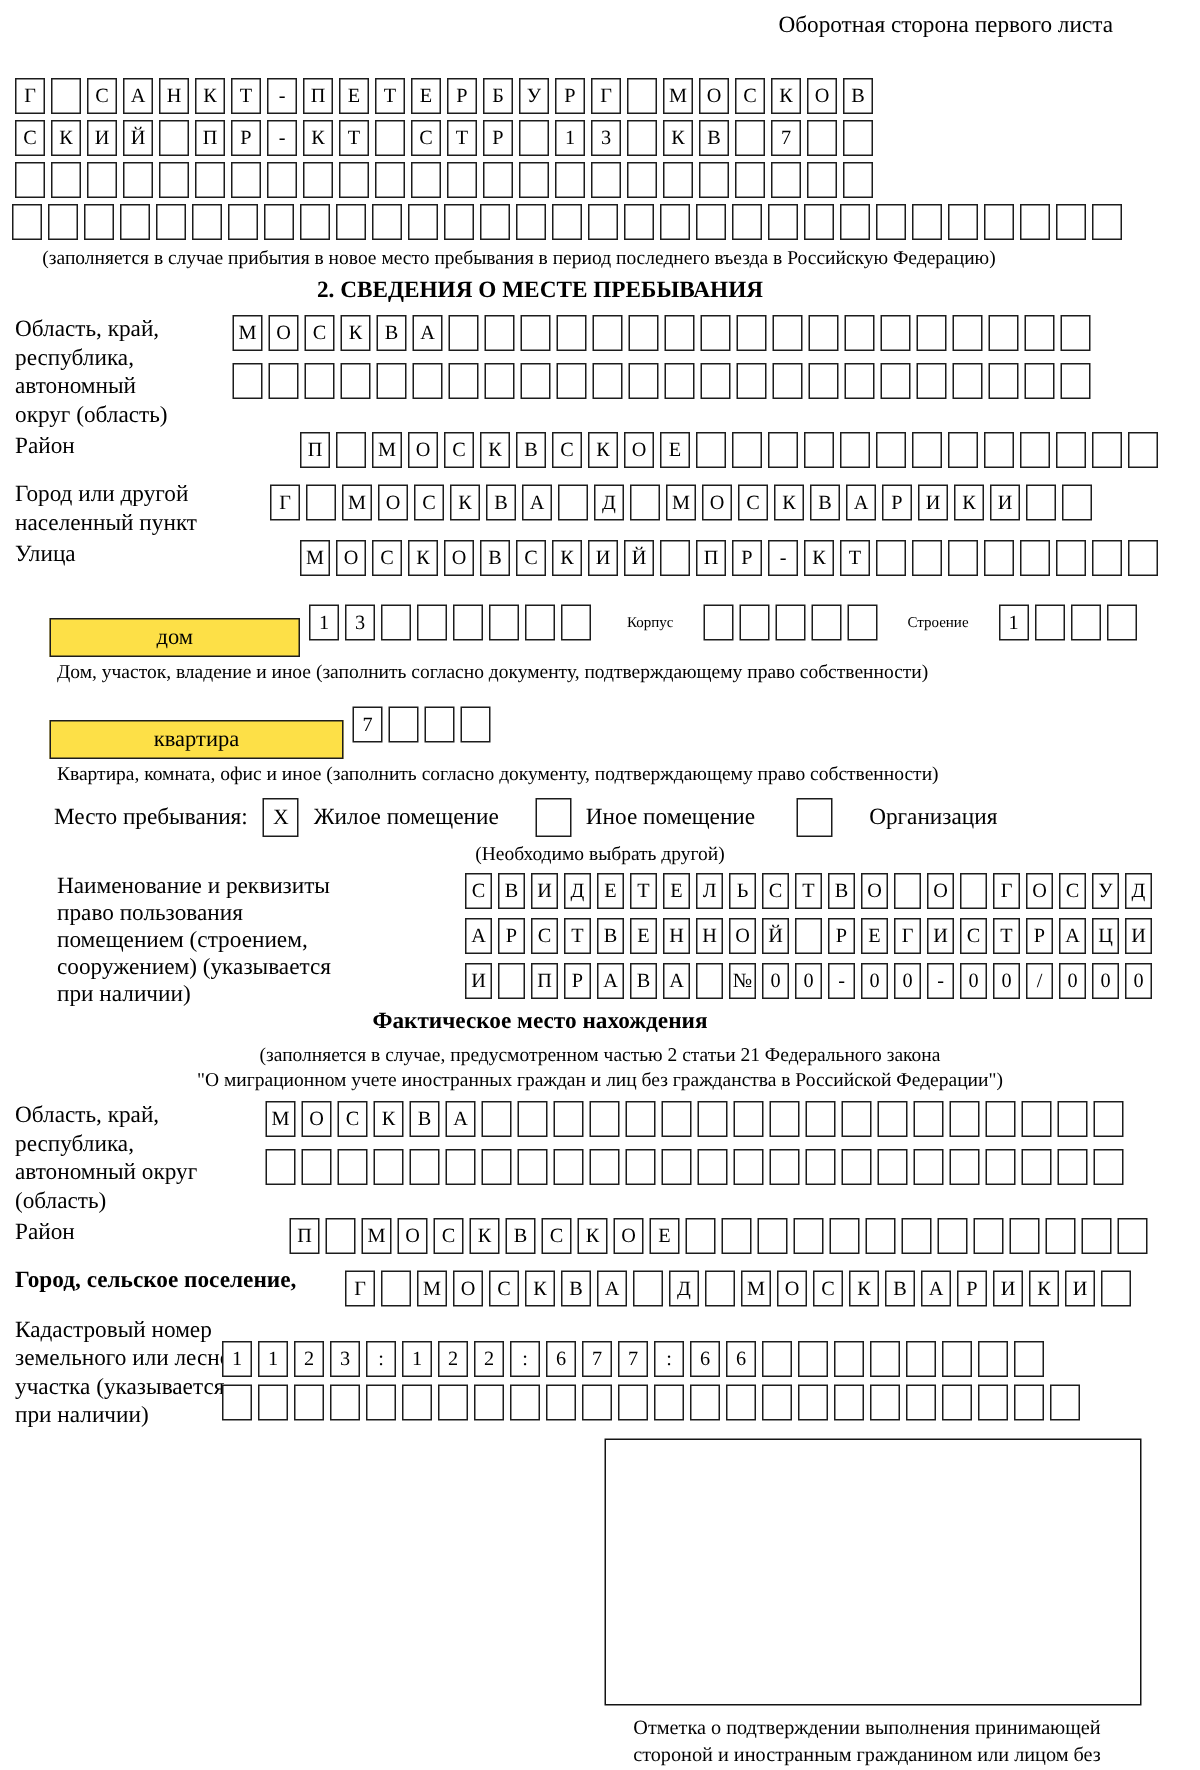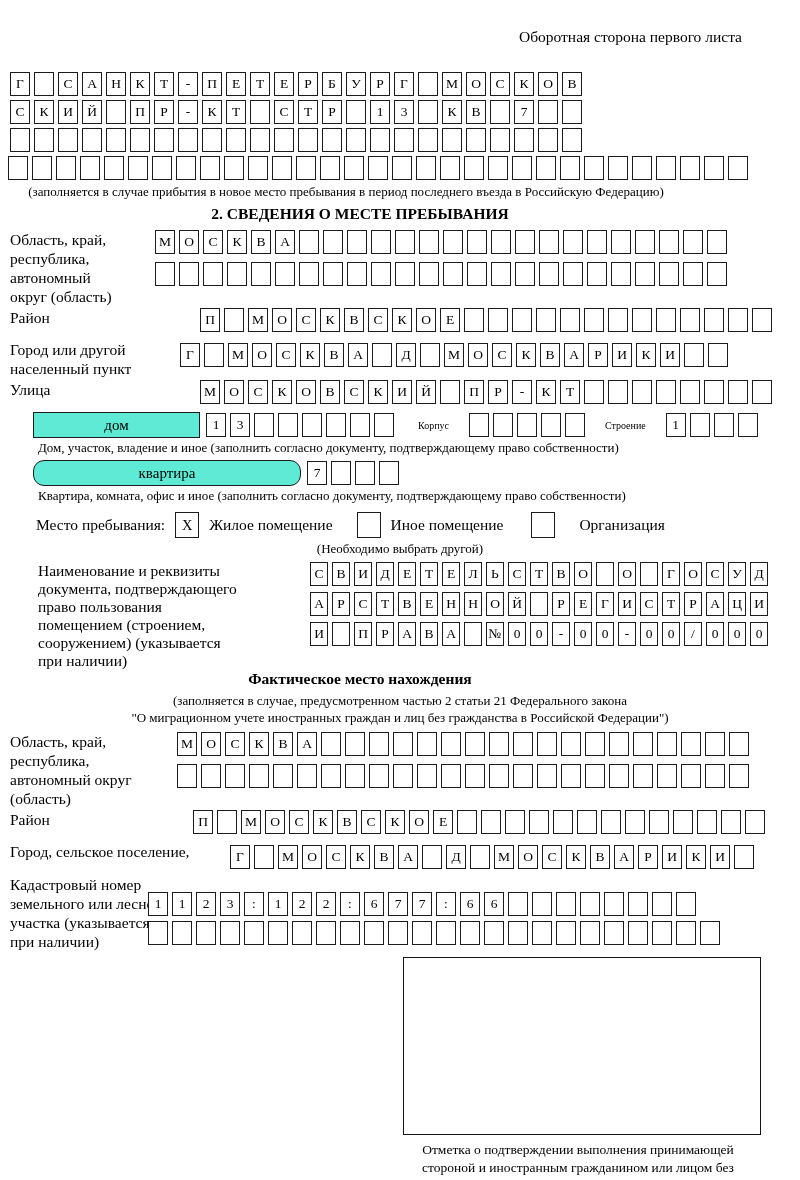--- a/index.html
+++ b/index.html
@@ -1,29 +1,29 @@
 <!DOCTYPE html>
 <html><head>
 <meta charset="utf-8">
 <style>
   html,body{margin:0;padding:0;background:#fff;}
   body{width:800px;height:1180px;font-family:"Liberation Serif","DejaVu Serif",serif;color:#000;}
   .page{position:relative;box-sizing:border-box;width:800px;height:1180px;padding:0 0 0 10px;overflow:hidden;background:#fff;}
-  .hdr{text-align:right;padding:28px 58px 0 0;font-size:15.5px;}
+  .hdr{text-align:right;padding:8px 58px 0 0;font-size:15.5px;}
   .cap{text-align:center;font-size:13px;line-height:16px;margin:2px 0 2px -10px;width:692px;}
   .sect-title{text-align:center;font-weight:bold;font-size:15.5px;margin:5px 0 7px -10px;width:720px;}
   .block{display:flex;align-items:flex-start;}
   .lbl{font-size:15.5px;line-height:19px;flex:none;}
   .lbl-line{white-space:nowrap;}
   .cells-col{flex:none;}
   .cells-row{display:flex;align-items:center;height:24px;margin-bottom:4px;}
   .cell{box-sizing:border-box;flex:none;width:20px;height:24px;border:1.8px solid #1c1c1c;margin-right:4px;
         display:inline-flex;align-items:center;justify-content:center;font-size:13.5px;line-height:1;background:#fff;}
   .cell-sm{width:18px;}
-  .bigbox{box-sizing:border-box;height:26px;border:1.6px solid #1c1c1c;display:flex;align-items:center;justify-content:center;font-size:15px;flex:none;background:#5eead4;}
+  .bigbox{box-sizing:border-box;height:26px;border:1.6px solid #1c1c1c;display:flex;align-items:center;justify-content:center;font-size:15px;flex:none;background:#fde047;margin-top:20px;}
   .inline-lbl{font-size:10px;margin:0 20px;flex:none;}
   .chk{box-sizing:border-box;width:24px;height:26px;border:1.6px solid #1c1c1c;display:flex;align-items:center;justify-content:center;font-size:14.5px;flex:none;margin:0 10px;background:#fff;}
   .chk-row{display:flex;align-items:center;margin:8px 0 2px 26px;font-size:15.5px;}
   .note-center{text-align:center;font-size:13px;line-height:17px;margin-left:-10px;width:800px;}
   .stamp-wrap{margin:6px 0 0 372px;width:392px;}
   .stamp-box{box-sizing:border-box;margin-left:21px;width:358px;height:178px;border:1.6px solid #141414;background:#fff;}
   .stamp-cap{margin-top:6px;text-align:center;font-size:13.5px;line-height:18px;}
   .mb2{margin-bottom:2px;} .mb4{margin-bottom:4px;gap:45px;}
 </style>
 </head>
@@ -331,21 +331,21 @@
     <div class="cells-row" style="margin:0;">
         <span class="cell">1</span>
         <span class="cell"></span>
         <span class="cell"></span>
         <span class="cell"></span>
       </div>
   </div>
   <div class="cap" style="text-align:left;padding-left:38px;">Дом, участок, владение и иное (заполнить согласно документу, подтверждающему право собственности)</div>
 
   <div class="block" style="margin-left:23px;align-items:center;margin-top:4px;">
-    <div class="bigbox" style="width:268px;border-radius:11px;">квартира</div>
+    <div class="bigbox" style="width:196px;">квартира</div>
     <div class="cells-row" style="margin:0 0 0 6px;">
         <span class="cell">7</span>
         <span class="cell"></span>
         <span class="cell"></span>
         <span class="cell"></span>
       </div>
   </div>
   <div class="cap" style="text-align:left;padding-left:38px;">Квартира, комната, офис и иное (заполнить согласно документу, подтверждающему право собственности)</div>
 
   <div class="chk-row">
@@ -355,21 +355,20 @@
     <span class="chk" style="margin-left:24px;"></span>
     <span>Иное помещение</span>
     <span class="chk" style="margin-left:28px;margin-right:24px;"></span>
     <span>Организация</span>
   </div>
   <div class="note-center">(Необходимо выбрать другой)</div>
 
   <div class="block" style="margin-top:5px;padding-left:28px;">
     <div class="lbl" style="width:272px;line-height:18px;">
       <div class="lbl-line">Наименование и реквизиты</div>
-      <div class="lbl-line">документа, подтверждающего</div>
       <div class="lbl-line">право пользования</div>
       <div class="lbl-line">помещением (строением,</div>
       <div class="lbl-line">сооружением) (указывается</div>
       <div class="lbl-line">при наличии)</div>
     </div>
     <div class="cells-col">
       <div class="cells-row" style="margin-bottom:6px;">
           <span class="cell cell-sm">С</span>
           <span class="cell cell-sm">В</span>
           <span class="cell cell-sm">И</span>
@@ -532,21 +531,21 @@
         <span class="cell"></span>
         <span class="cell"></span>
         <span class="cell"></span>
         <span class="cell"></span>
         <span class="cell"></span>
         <span class="cell"></span>
       </div>
   </div>
 
   <div class="block mb2">
-    <div class="lbl" style="width:220px;">
+    <div class="lbl" style="width:220px;font-weight:bold;">
       <div class="lbl-line">Город, сельское поселение,</div>
     </div>
     <div class="cells-row" style="margin-top:3px;">
         <span class="cell">Г</span>
         <span class="cell"></span>
         <span class="cell">М</span>
         <span class="cell">О</span>
         <span class="cell">С</span>
         <span class="cell">К</span>
         <span class="cell">В</span>

